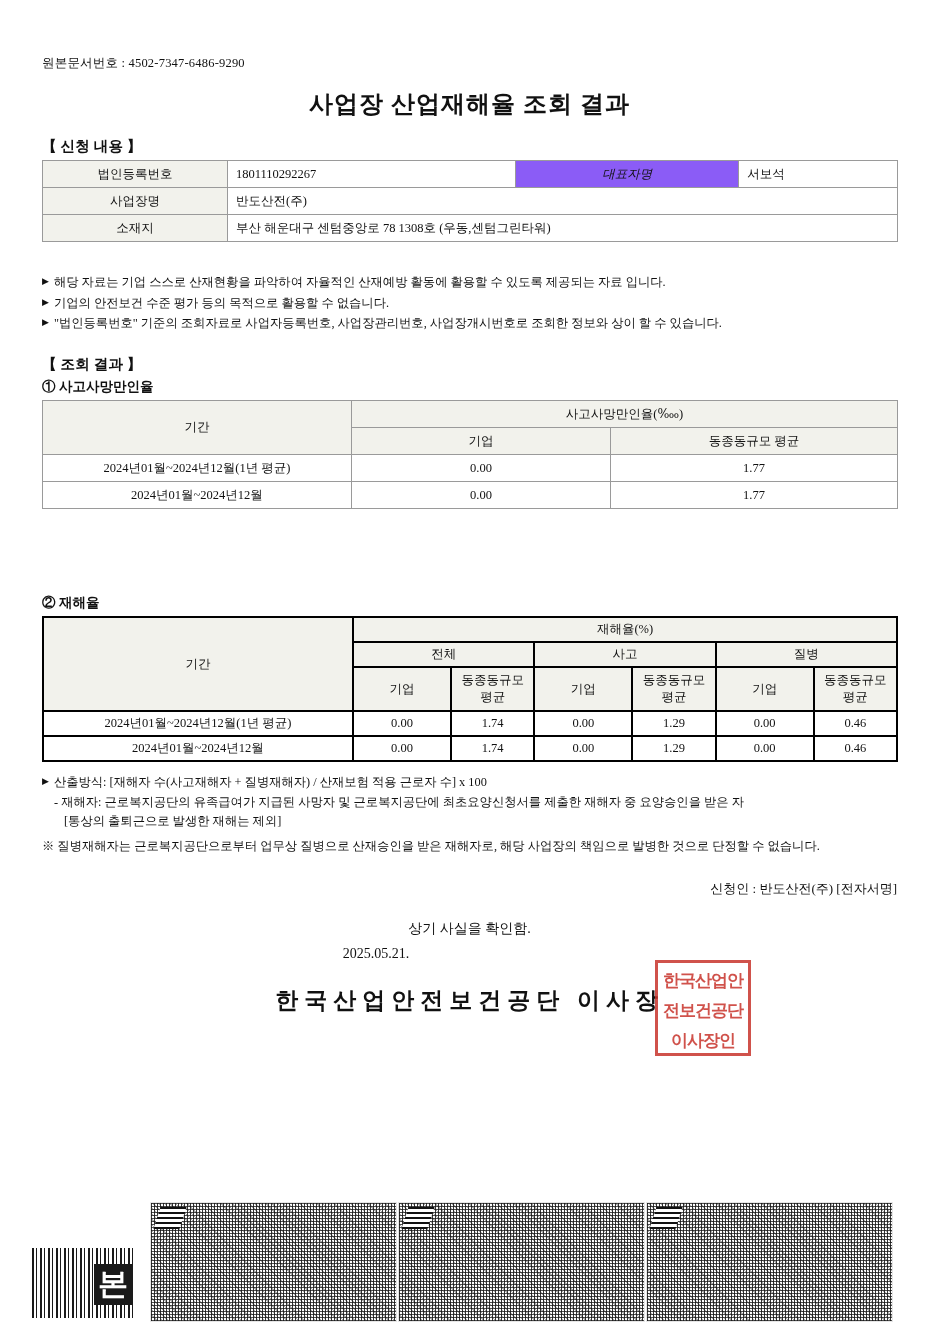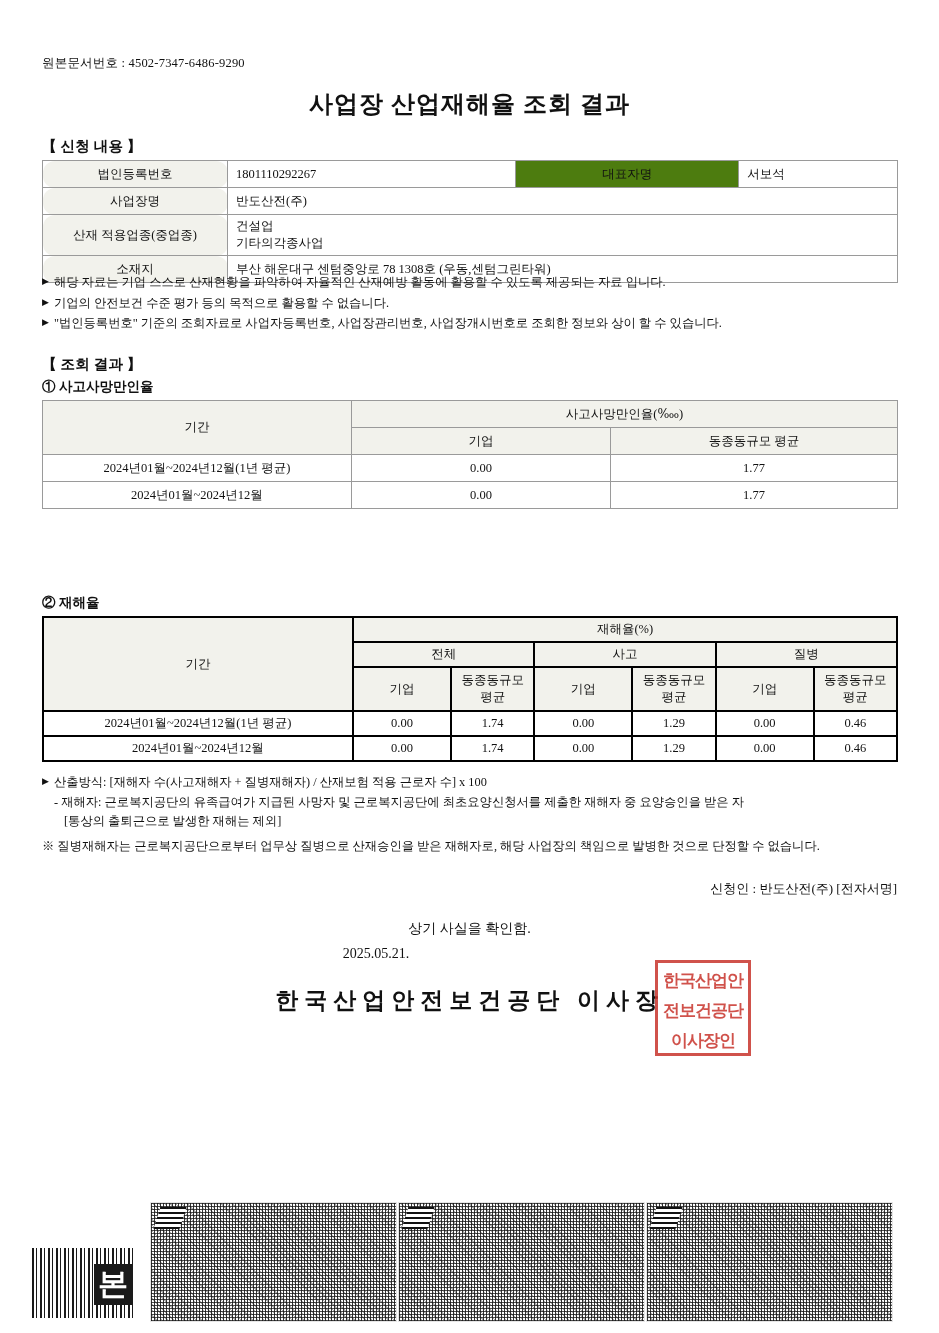--- a/index.html
+++ b/index.html
@@ -57,26 +57,26 @@
     border: 1px solid #9a9a9a;
     padding: 3px 6px;
     height: 20px;
     vertical-align: middle;
   }
   .tbl-basic td.lbl {
     background: #f2f2ec;
     text-align: center;
     font-weight: normal;
     width: 172px;
-    border-radius: 12px;
   }
   .tbl-basic td.lbl2 {
-    background: #4d7c0f;
+    background: #8b5cf6;
     text-align: center;
     width: 210px;
+    font-style: italic;
   }
   .tbl-basic td.val {
     text-align: left;
     padding-left: 8px;
   }
   .two-line { line-height: 17px; }
   .notes1 {
     position: absolute;
     top: 272px;
     left: 42px;
@@ -267,27 +267,20 @@
     <tbody>
         <tr>
       <td class="lbl">법인등록번호</td>
       <td class="val">1801110292267</td>
       <td class="lbl2">대표자명</td>
       <td class="val">서보석</td>
     </tr>
     <tr>
       <td class="lbl">사업장명</td>
       <td class="val" colspan="3">반도산전(주)</td>
-    </tr>
-    <tr>
-      <td class="lbl">산재 적용업종(중업종)</td>
-      <td class="val two-line" colspan="3">
-        <div>건설업</div>
-        <div>기타의각종사업</div>
-      </td>
     </tr>
     <tr>
       <td class="lbl">소재지</td>
       <td class="val" colspan="3">부산 해운대구 센텀중앙로 78 1308호 (우동,센텀그린타워)</td>
     </tr>
   </tbody>
     </table>
 
   <div class="notes1">
     <div class="bullet">해당 자료는 기업 스스로 산재현황을 파악하여 자율적인 산재예방 활동에 활용할 수 있도록 제공되는 자료 입니다.</div>

